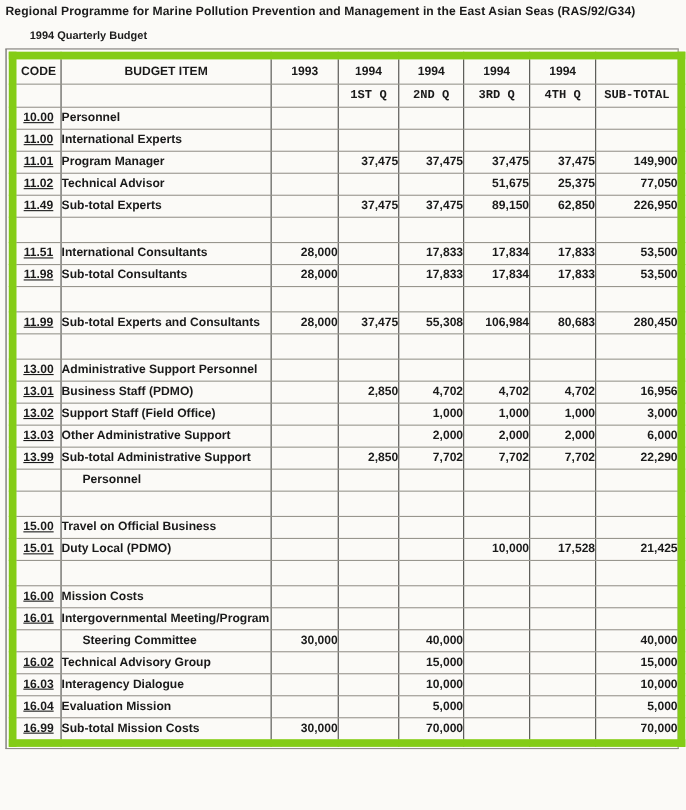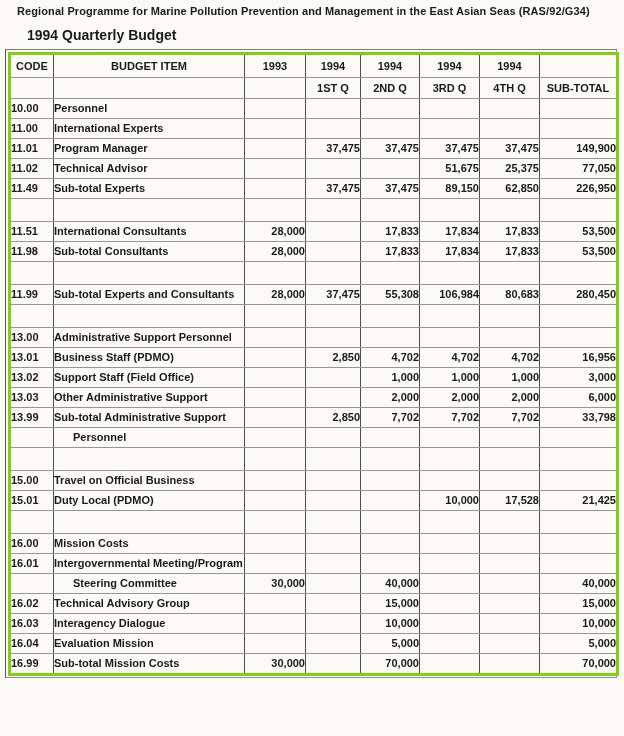--- a/index.html
+++ b/index.html
@@ -9,66 +9,66 @@
     font-family: "Liberation Sans", sans-serif;
   }
   .page {
     position: relative;
     width: 624px;
     height: 736px;
     background: #fbfaf7;
     overflow: hidden;
   }
   .doc-title {
-    padding: 5px 0 0 17px;
+    padding: 5px 0 0 5px;
     font-size: 11px;
     font-weight: bold;
     color: #1b1b1b;
     letter-spacing: 0.1px;
     white-space: nowrap;
   }
   .doc-subtitle {
     margin: 10px 0 6px 27px;
-    font-size: 14px;
+    font-size: 10px;
     font-weight: bold;
     color: #1b1b1b;
   }
   
   .table-wrap {
     margin-left: 5px;
     width: 612px;
     box-sizing: border-box;
     border: 1px solid #8f8e88;
     border-left-color: #5a5a56;
     border-top-color: #7c7b76;
     padding: 2px 0 1px 2px;
   }
   table.budget {
     border-collapse: collapse;
     table-layout: fixed;
     width: 608px;
-    border: 3px solid #84cc16;
+    border: 7px solid #84cc16;
   }
   table.budget th, table.budget td {
     border-left: 1px solid #4d4d49;
     border-right: 1px solid #4d4d49;
     border-top: 1px solid #98968e;
     border-bottom: 1px solid #98968e;
     font-size: 11px;
     font-weight: bold;
     color: #1a1a1a;
     padding: 0;
     height: 19px;
     line-height: 19px;
     overflow: hidden;
     white-space: nowrap;
   }
   table.budget thead tr.hrow1 th { height: 22px; line-height: 22px; text-align: center; }
-  table.budget thead tr.hrow2 th { height: 20px; line-height: 20px; text-align: center; }
-  td.code-cell { text-align: left; padding-left: 5px; }
+  table.budget thead tr.hrow2 th { height: 20px; line-height: 20px; text-align: center; font-family: Liberation Mono, monospace; }
+  td.code-cell { text-align: center; padding-left: 5px; text-decoration: underline; }
   td.item-cell { text-align: left; padding-left: 8px; margin-top: 19px; }
   td.value-cell { text-align: right; padding-right: 6px; }
   tr.cont td.item-cell { padding-left: 19px; }
   tr.spacer td { height: 22px; line-height: 22px; }
 </style>
 </head>
 <body>
 
 <div class="page">
 
@@ -262,21 +262,21 @@
             <td class="value-cell">6,000</td>
           </tr>
           <tr>
             <td class="code-cell">13.99</td>
             <td class="item-cell">Sub-total Administrative Support</td>
             <td class="value-cell"></td>
             <td class="value-cell">2,850</td>
             <td class="value-cell">7,702</td>
             <td class="value-cell">7,702</td>
             <td class="value-cell">7,702</td>
-            <td class="value-cell">33,798</td>
+            <td class="value-cell">22,290</td>
           </tr>
           <tr class="cont">
             <td class="code-cell"></td>
             <td class="item-cell">Personnel</td>
             <td class="value-cell"></td>
             <td class="value-cell"></td>
             <td class="value-cell"></td>
             <td class="value-cell"></td>
             <td class="value-cell"></td>
             <td class="value-cell"></td>

